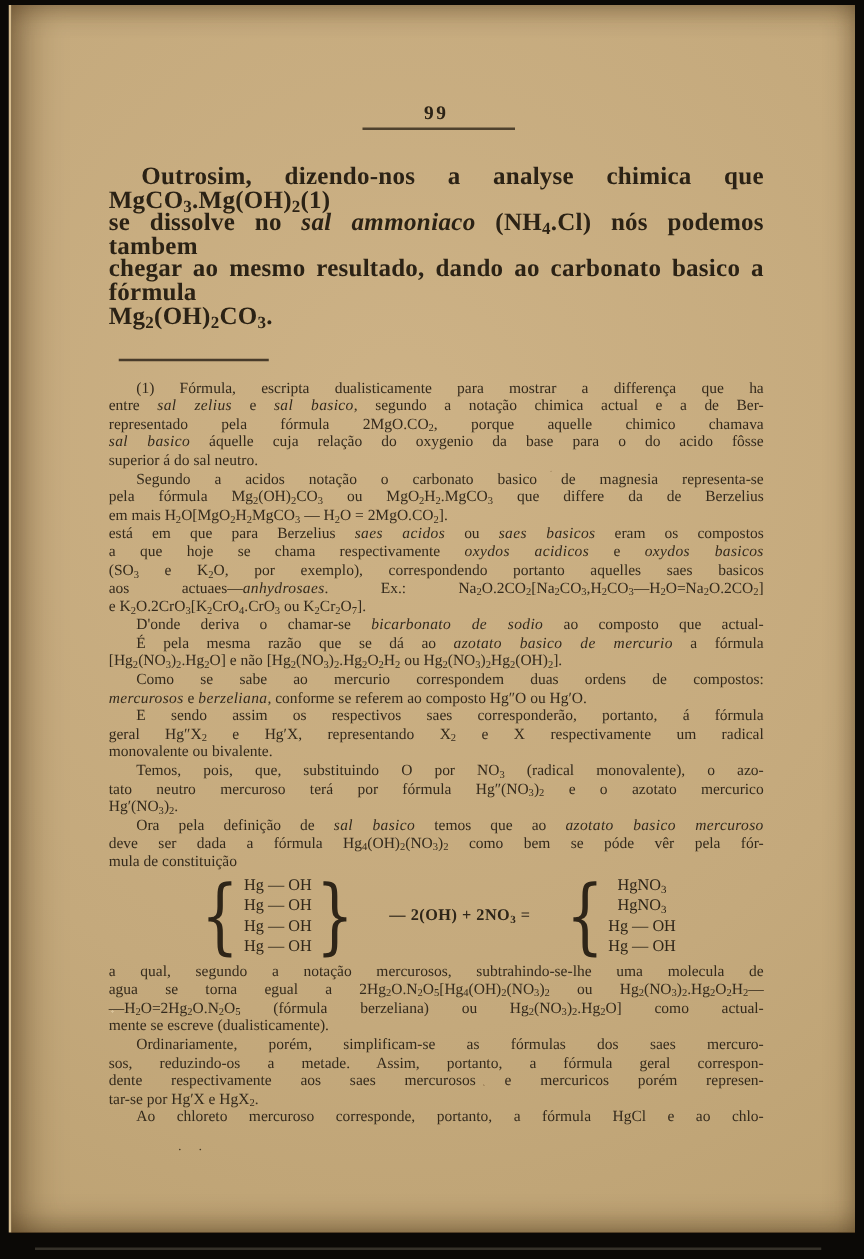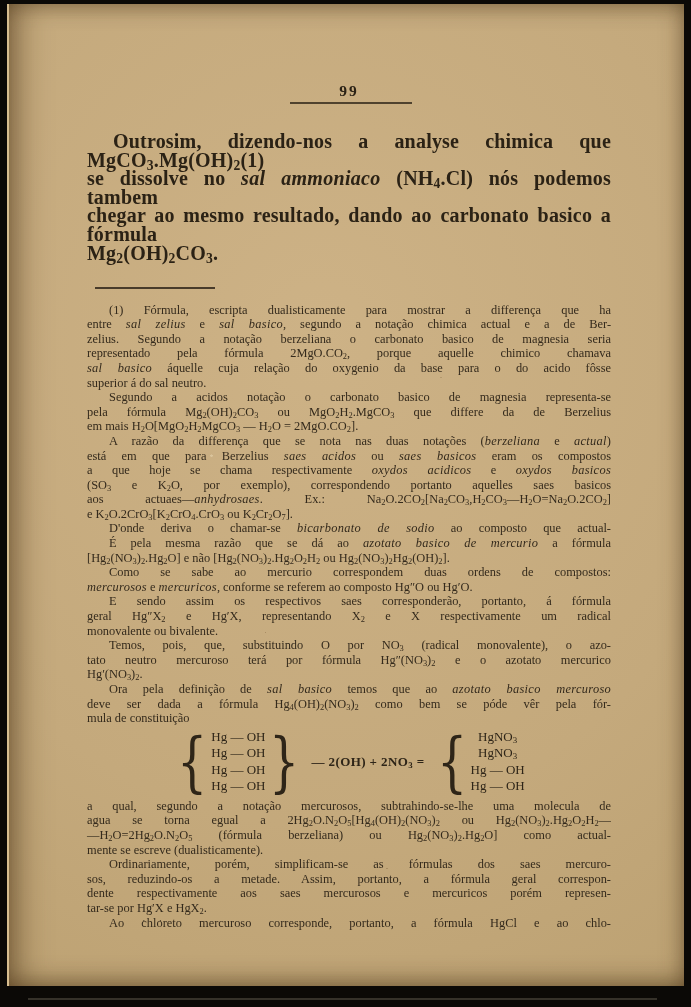--- a/index.html
+++ b/index.html
@@ -73,21 +73,21 @@
     font-size:13px; line-height:16.5px; color:#2e2518;
   }
   .fcol { display:flex; flex-direction:column;text-align:center; }
   .frow { white-space:nowrap; }
   .brace {
     font-family:"DejaVu Serif",serif;
     font-size:66px; line-height:66px; font-weight:normal;
     transform:scaleX(.72); color:#2e2518;
     display:inline-block; margin:0 -2px;
   }
-  .fop { margin:0 8px; white-space:nowrap; font-weight:bold; letter-spacing:.4px;text-align:right; }
+  .fop { margin:0 24px; white-space:nowrap; font-weight:bold; letter-spacing:.4px;text-align:right; }
   .bottom-marks {
     position:absolute; left:133px; top:910px;
     font-size:11px; letter-spacing:5px; color:#2e2518; opacity:.85;
   }
 </style>
 </head>
 <body>
 
 <div class="paper">
   <div class="content">
@@ -99,48 +99,46 @@
         <div class="tline jl ind">Outrosim, dizendo-nos a analyse chimica que MgCO<sub>3</sub>.Mg(OH)<sub>2</sub>(1)</div>
         <div class="tline jl">se dissolve no <i>sal ammoniaco</i> (NH<sub>4</sub>.Cl) nós podemos tambem</div>
         <div class="tline jl">chegar ao mesmo resultado, dando ao carbonato basico a fórmula</div>
         <div class="tline">Mg<sub>2</sub>(OH)<sub>2</sub>CO<sub>3</sub>.</div>
       </div>
     <div class="footnote-sep"></div>
     <div class="footnote" id="footnote">
         <div class="fpara">
           <div class="tline jl ind">(1) Fórmula, escripta dualisticamente para mostrar a differença que ha</div>
           <div class="tline jl">entre <i>sal zelius</i> e <i>sal basico</i>, segundo a notação chimica actual e a de Ber-</div>
-          <div class="tline jl">zelius. Segundo a notação berzeliana o carbonato basico de magnesia seria</div>
           <div class="tline jl">representado pela fórmula 2MgO.CO<sub>2</sub>, porque aquelle chimico chamava</div>
           <div class="tline jl"><i>sal basico</i> áquelle cuja relação do oxygenio da base para o do acido fôsse</div>
           <div class="tline">superior á do sal neutro.</div>
         </div>
         <div class="fpara">
           <div class="tline jl ind">Segundo a acidos notação o carbonato basico de magnesia representa-se</div>
           <div class="tline jl">pela fórmula Mg<sub>2</sub>(OH)<sub>2</sub>CO<sub>3</sub> ou MgO<sub>2</sub>H<sub>2</sub>.MgCO<sub>3</sub> que differe da de Berzelius</div>
           <div class="tline">em mais H<sub>2</sub>O[MgO<sub>2</sub>H<sub>2</sub>MgCO<sub>3</sub> — H<sub>2</sub>O = 2MgO.CO<sub>2</sub>].</div>
         </div>
         <div class="fpara">
-          <div class="tline jl ind">A razão da differença que se nota nas duas notações (<i>berzeliana</i> e <i>actual</i>)</div>
           <div class="tline jl">está em que para Berzelius <i>saes acidos</i> ou <i>saes basicos</i> eram os compostos</div>
           <div class="tline jl">a que hoje se chama respectivamente <i>oxydos acidicos</i> e <i>oxydos basicos</i></div>
           <div class="tline jl">(SO<sub>3</sub> e K<sub>2</sub>O, por exemplo), correspondendo portanto aquelles saes basicos</div>
           <div class="tline jl">aos actuaes—<i>anhydrosaes</i>. Ex.: Na<sub>2</sub>O.2CO<sub>2</sub>[Na<sub>2</sub>CO<sub>3</sub>,H<sub>2</sub>CO<sub>3</sub>—H<sub>2</sub>O=Na<sub>2</sub>O.2CO<sub>2</sub>]</div>
           <div class="tline">e K<sub>2</sub>O.2CrO<sub>3</sub>[K<sub>2</sub>CrO<sub>4</sub>.CrO<sub>3</sub> ou K<sub>2</sub>Cr<sub>2</sub>O<sub>7</sub>].</div>
         </div>
         <div class="fpara">
           <div class="tline jl ind">D'onde deriva o chamar-se <i>bicarbonato de sodio</i> ao composto que actual-</div>
         </div>
         <div class="fpara">
           <div class="tline jl ind">É pela mesma razão que se dá ao <i>azotato basico de mercurio</i> a fórmula</div>
           <div class="tline">[Hg<sub>2</sub>(NO<sub>3</sub>)<sub>2</sub>.Hg<sub>2</sub>O] e não [Hg<sub>2</sub>(NO<sub>3</sub>)<sub>2</sub>.Hg<sub>2</sub>O<sub>2</sub>H<sub>2</sub> ou Hg<sub>2</sub>(NO<sub>3</sub>)<sub>2</sub>Hg<sub>2</sub>(OH)<sub>2</sub>].</div>
         </div>
         <div class="fpara">
           <div class="tline jl ind">Como se sabe ao mercurio correspondem duas ordens de compostos:</div>
-          <div class="tline"><i>mercurosos</i> e <i>mercuricos</i>, conforme se referem ao composto Hg″O ou Hg′O.</div>
+          <div class="tline"><i>mercurosos</i> e <i>berzeliana</i>, conforme se referem ao composto Hg″O ou Hg′O.</div>
         </div>
         <div class="fpara">
           <div class="tline jl ind">E sendo assim os respectivos saes corresponderão, portanto, á fórmula</div>
           <div class="tline jl">geral Hg″X<sub>2</sub> e Hg′X, representando X<sub>2</sub> e X respectivamente um radical</div>
           <div class="tline">monovalente ou bivalente.</div>
         </div>
         <div class="fpara">
           <div class="tline jl ind">Temos, pois, que, substituindo O por NO<sub>3</sub> (radical monovalente), o azo-</div>
           <div class="tline jl">tato neutro mercuroso terá por fórmula Hg″(NO<sub>3</sub>)<sub>2</sub> e o azotato mercurico</div>
           <div class="tline">Hg′(NO<sub>3</sub>)<sub>2</sub>.</div>

